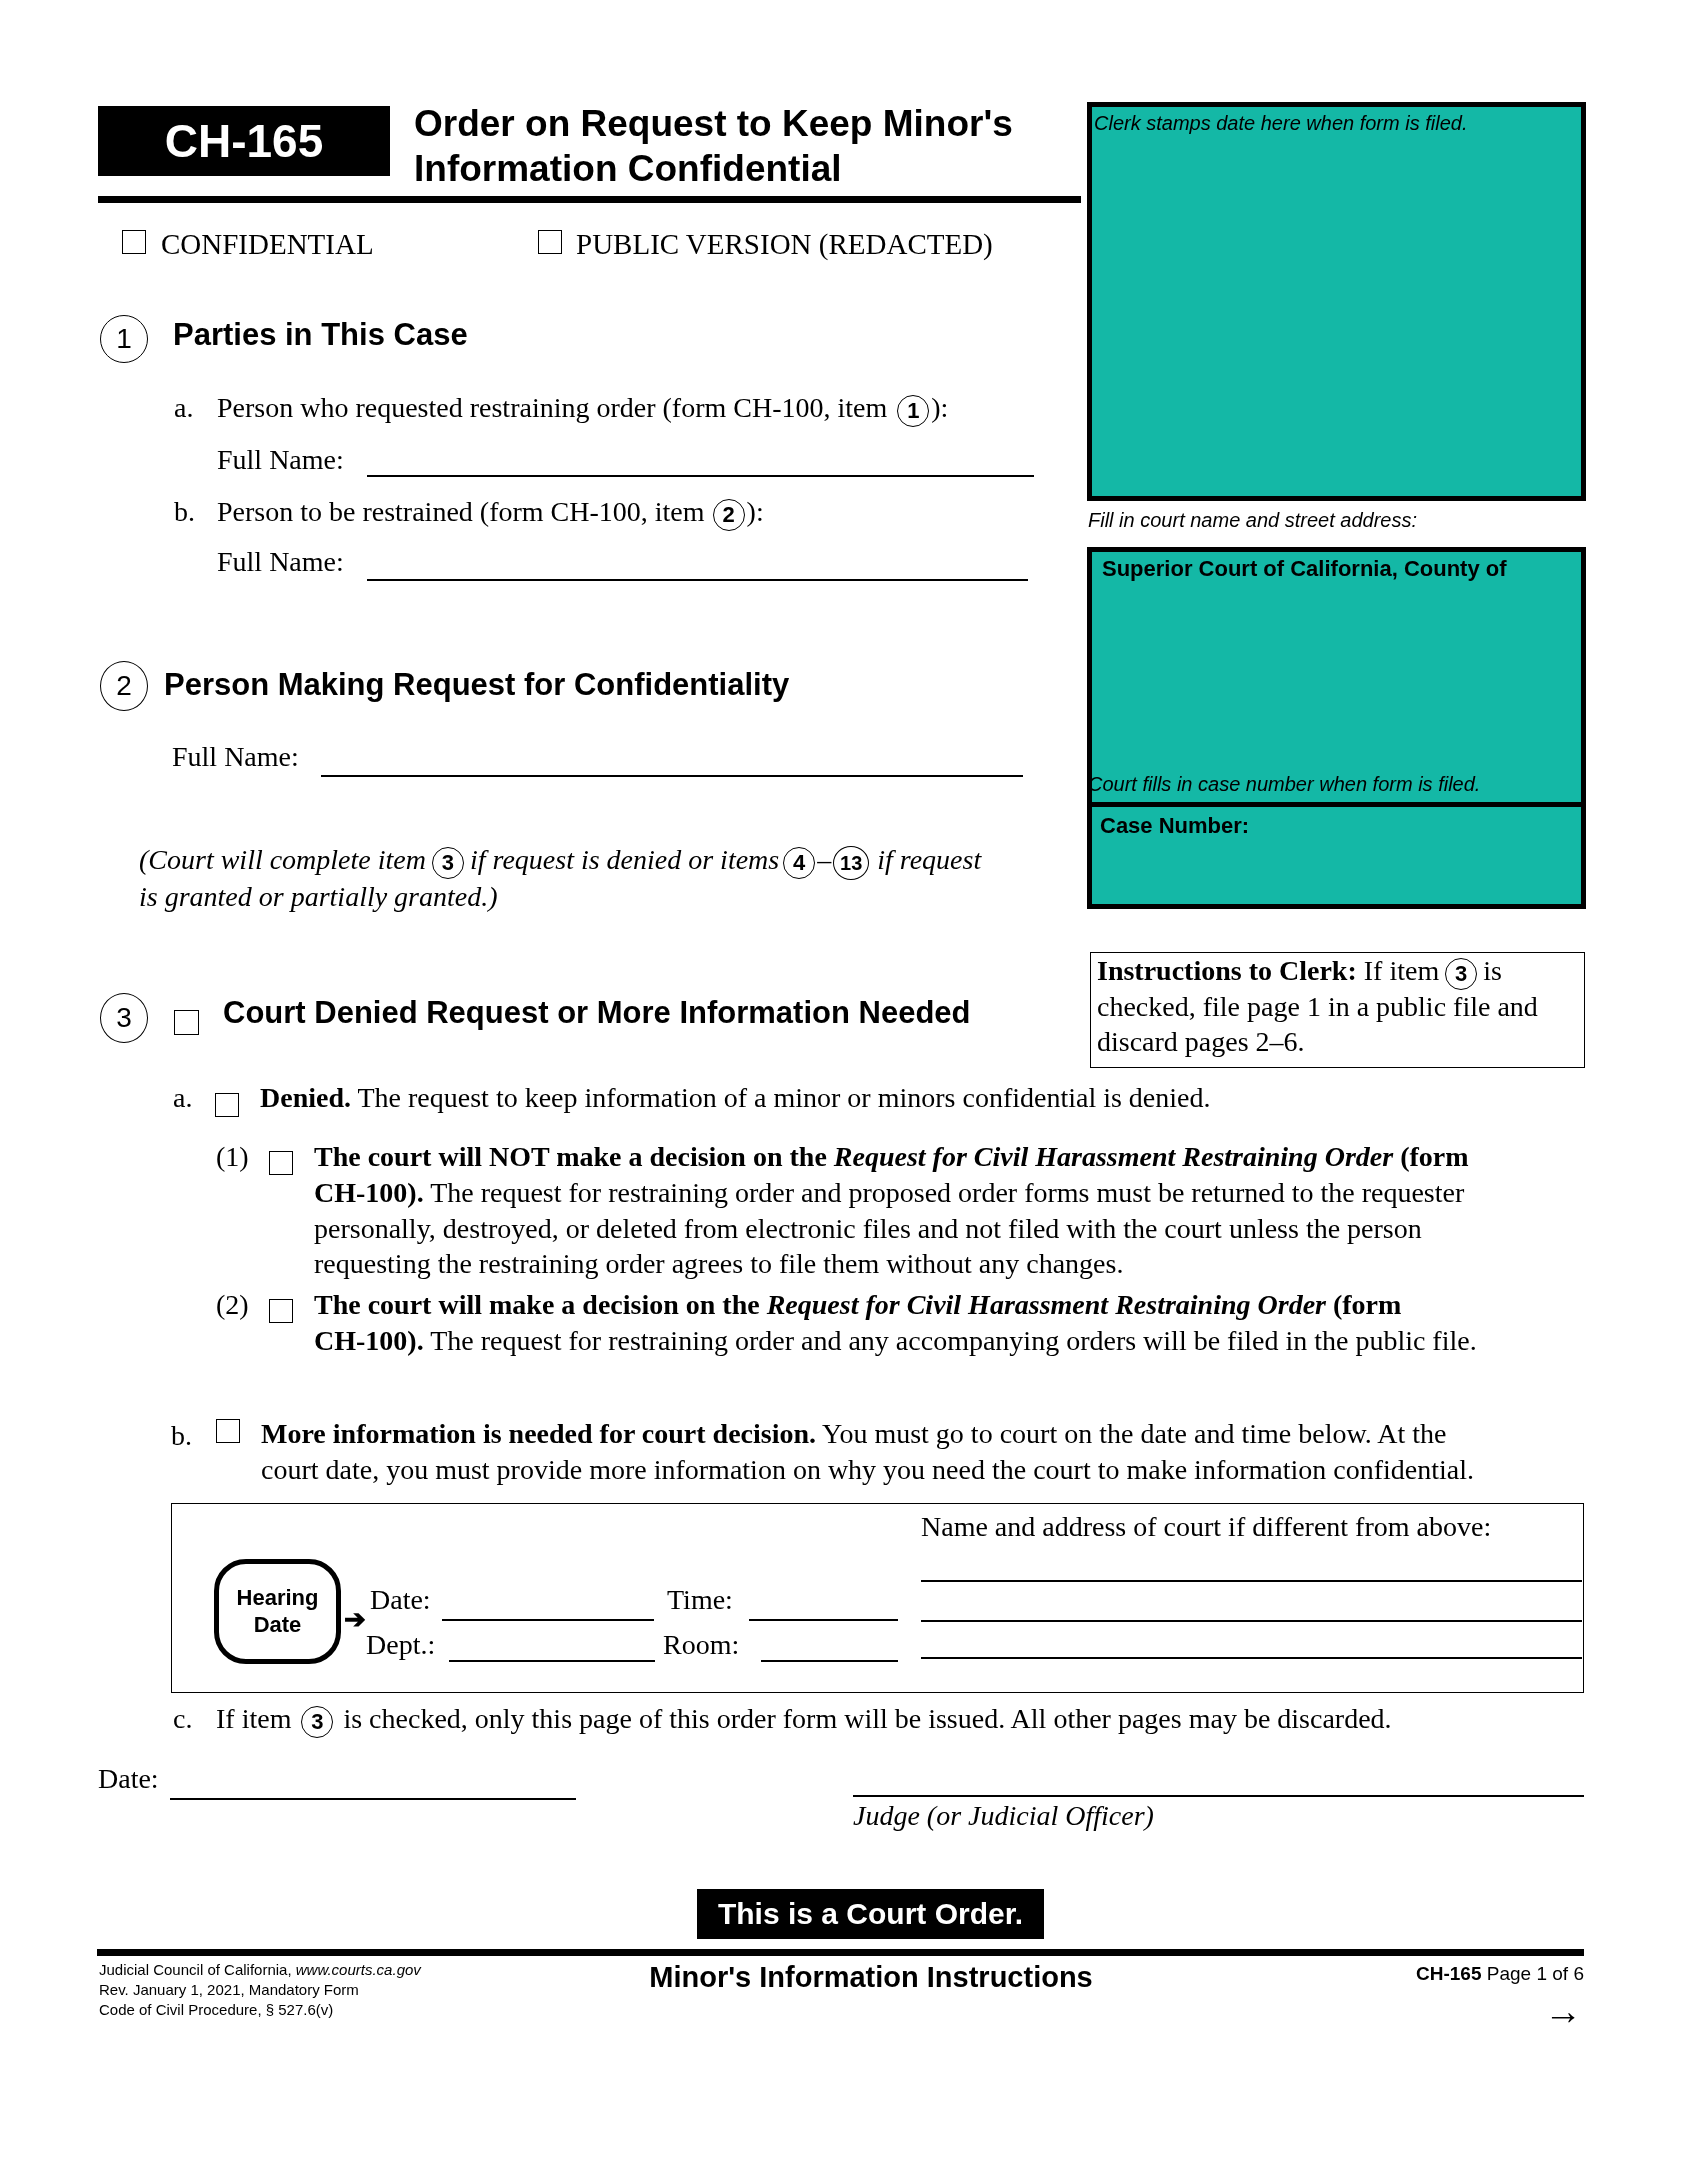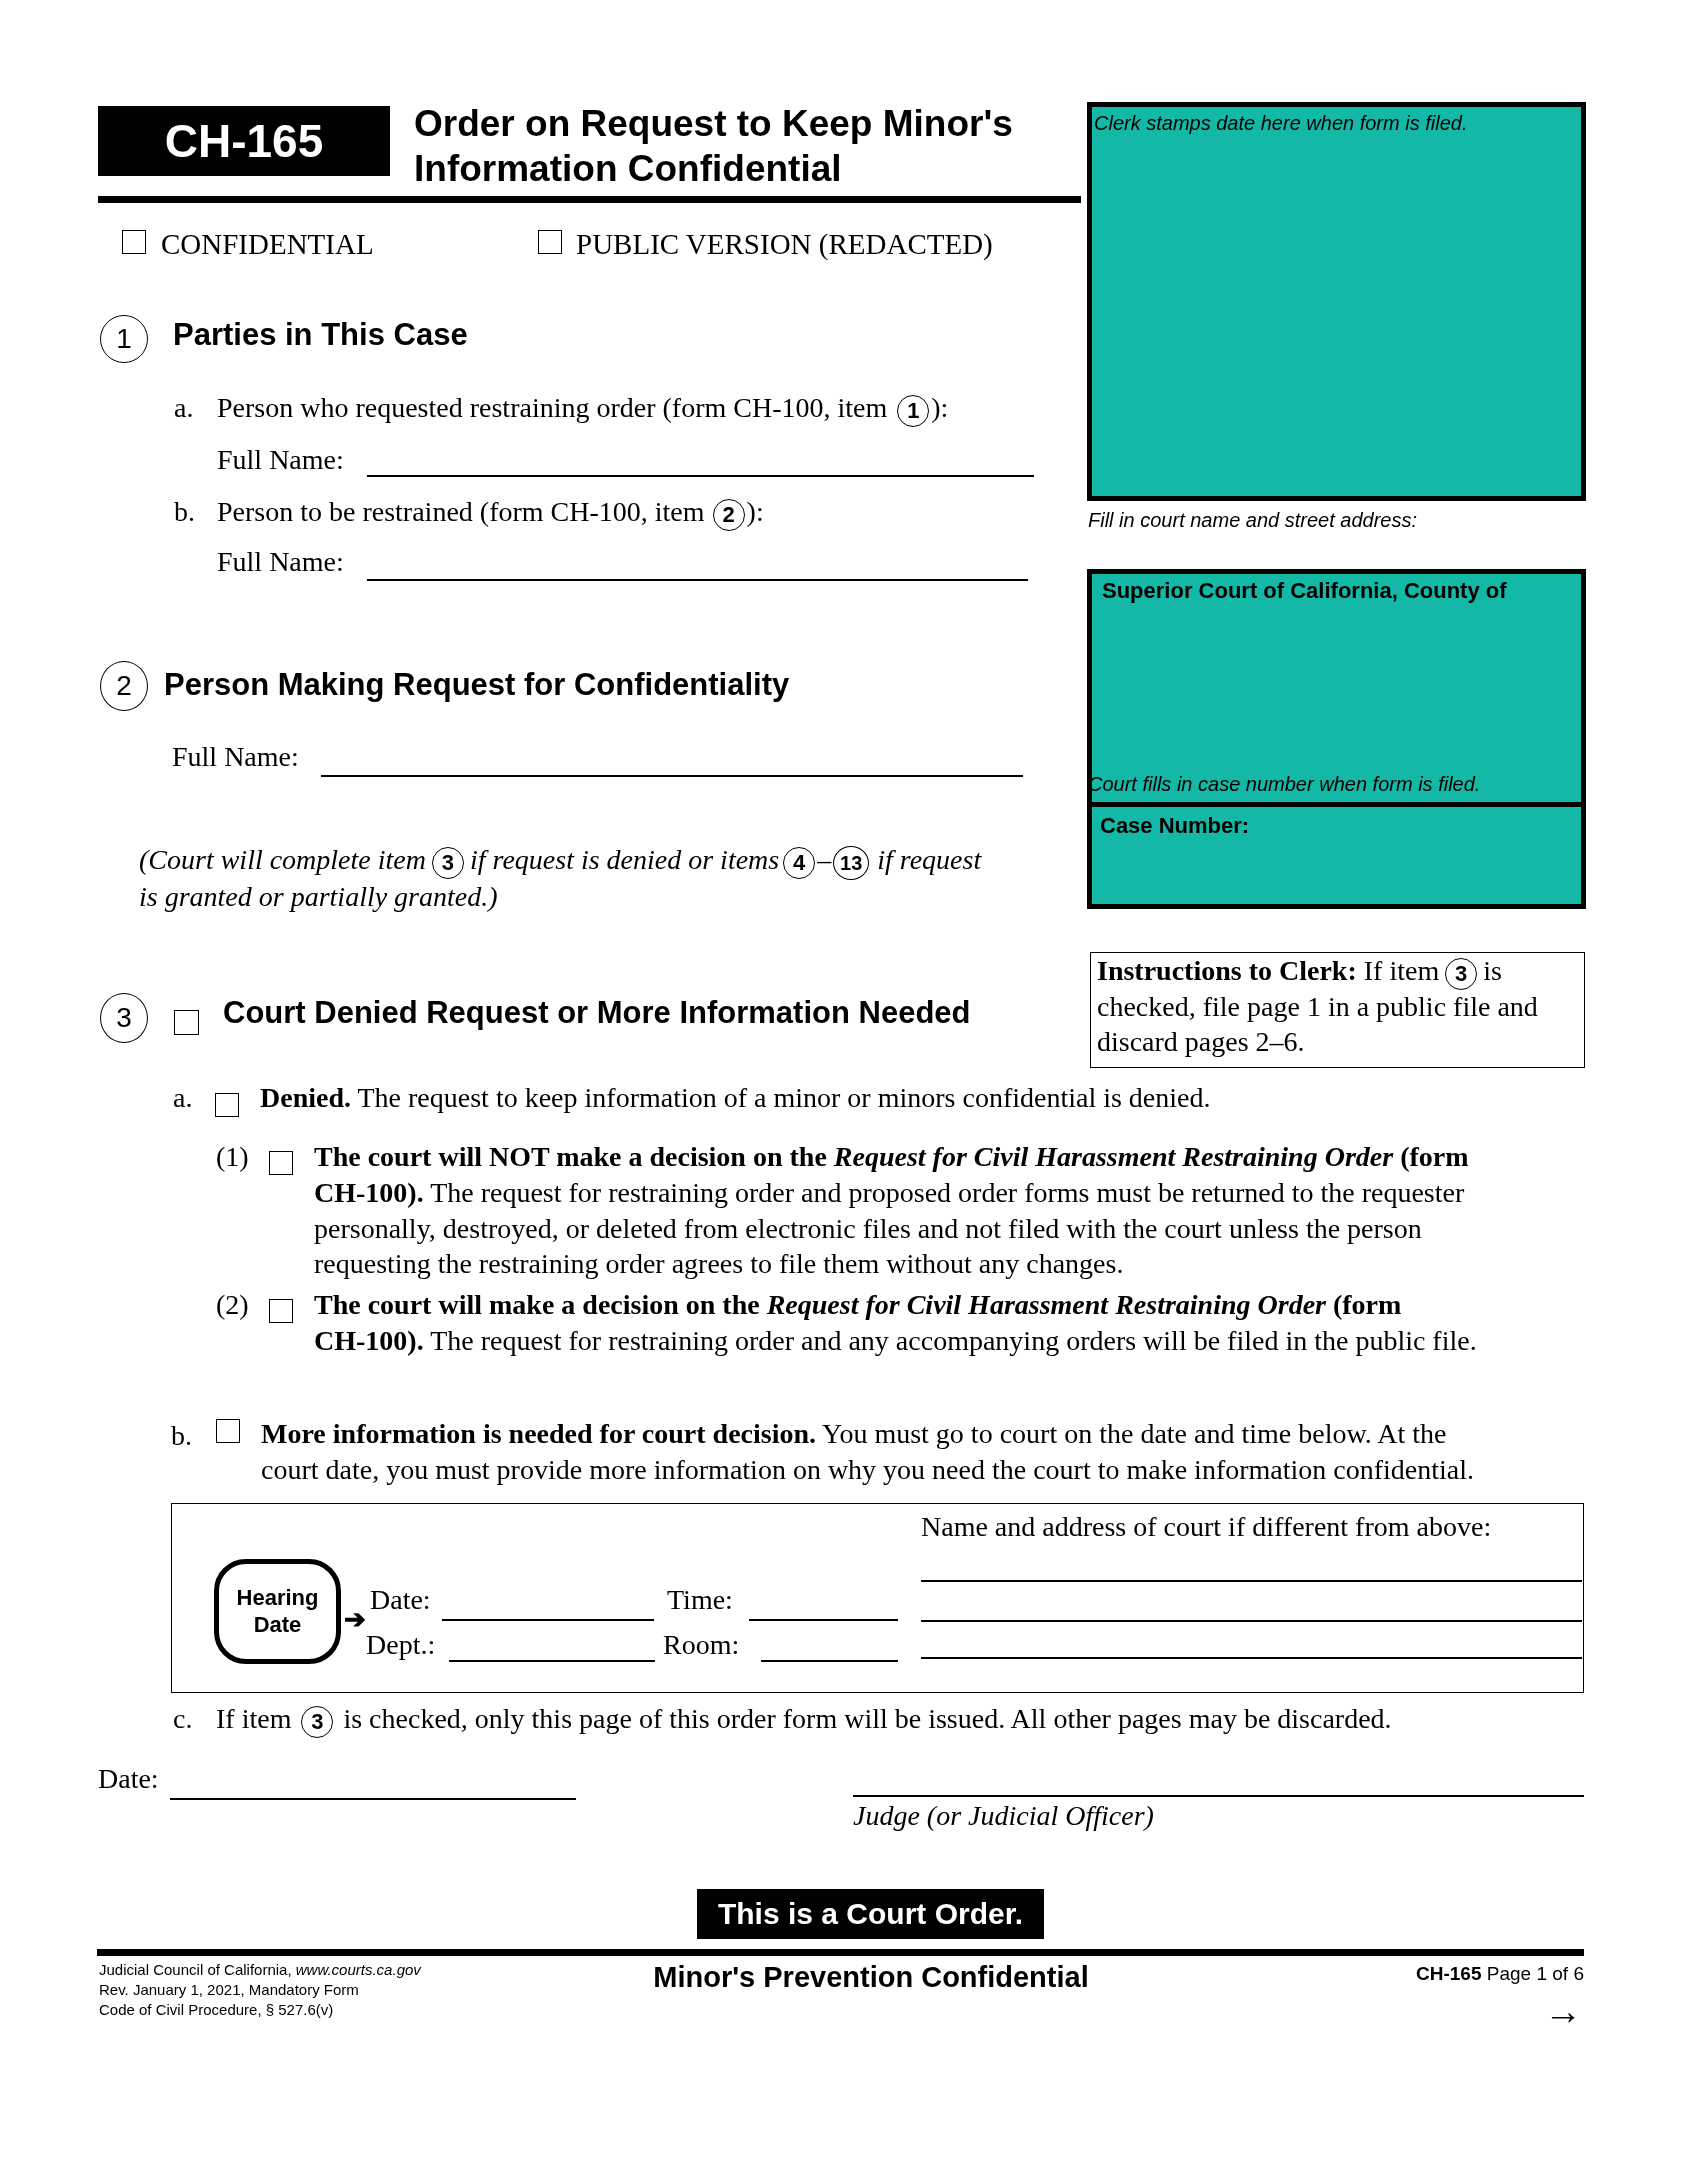--- a/index.html
+++ b/index.html
@@ -29,21 +29,21 @@
 
 <div class="cb" style="left:122px;top:230px;"></div>
 <div class="txt serif" style="left:161px;top:230px;font-size:29px;">CONFIDENTIAL</div>
 <div class="cb" style="left:538px;top:230px;"></div>
 <div class="txt serif" style="left:576px;top:230px;font-size:29px;">PUBLIC VERSION (REDACTED)</div>
 
 <div class="box" style="left:1087px;top:102px;width:499px;height:399px;">
   <div class="txt sans i" style="left:2px;top:6px;font-size:20px;">Clerk stamps date here when form is filed.</div>
 </div>
 <div class="txt sans i" style="left:1088px;top:510px;font-size:20px;">Fill in court name and street address:</div>
-<div class="box" style="left:1087px;top:569px;width:499px;height:261px;">
+<div class="box" style="left:1087px;top:547px;width:499px;height:261px;">
   <div class="txt sans b" style="left:10px;top:6px;font-size:22px;">Superior Court of California, County of</div>
 </div>
 <div class="txt sans i" style="left:1088px;top:774px;font-size:20px;">Court fills in case number when form is filed.</div>
 <div class="box" style="left:1087px;top:802px;width:499px;height:107px;">
   <div class="txt sans b" style="left:8px;top:8px;font-size:22px;">Case Number:</div>
 </div>
 <div class="thinbox" style="left:1090px;top:952px;width:495px;height:116px;padding:4px 6px;">
   <div class="txt serif" style="left:6px;top:4px;font-size:28px;">
     <span class="b">Instructions to Clerk:</span>
     <span>If item</span><span class="circ" style="position:relative;display:inline-flex;width:32px;height:32px;font-size:22px;vertical-align:middle;margin:0 6px;">3</span><span>is</span>
@@ -150,20 +150,20 @@
 </div>
 
 <div class="abs" style="left:97px;top:1949px;width:1487px;height:7px;background:#000;"></div>
 <div class="txt sans" style="left:99px;top:1962px;font-size:15px;">
   <span>Judicial Council of California,</span> <span class="i">www.courts.ca.gov</span>
 </div>
 <div class="txt sans" style="left:99px;top:1982px;font-size:15px;">Rev. January 1, 2021, Mandatory Form</div>
 <div class="txt sans" style="left:99px;top:2002px;font-size:15px;">Code of Civil Procedure, § 527.6(v)</div>
 
 <div class="abs" style="left:574px;top:1958px;width:594px;text-align:center;">
-  <div class="sans b" style="font-size:29px;line-height:38px;">Minor's Prevention Confidential</div>
+  <div class="sans b" style="font-size:29px;line-height:38px;">Minor's Information Instructions</div>
 </div>
 
 <div class="txt sans" style="right:99px;top:1964px;font-size:19px;text-align:right;">
   <span class="b">CH-165</span> <span>Page 1 of 6</span>
 </div>
 <div class="txt sans b" style="right:101px;top:1992px;font-size:38px;">→</div>
 
 
 </body></html>

